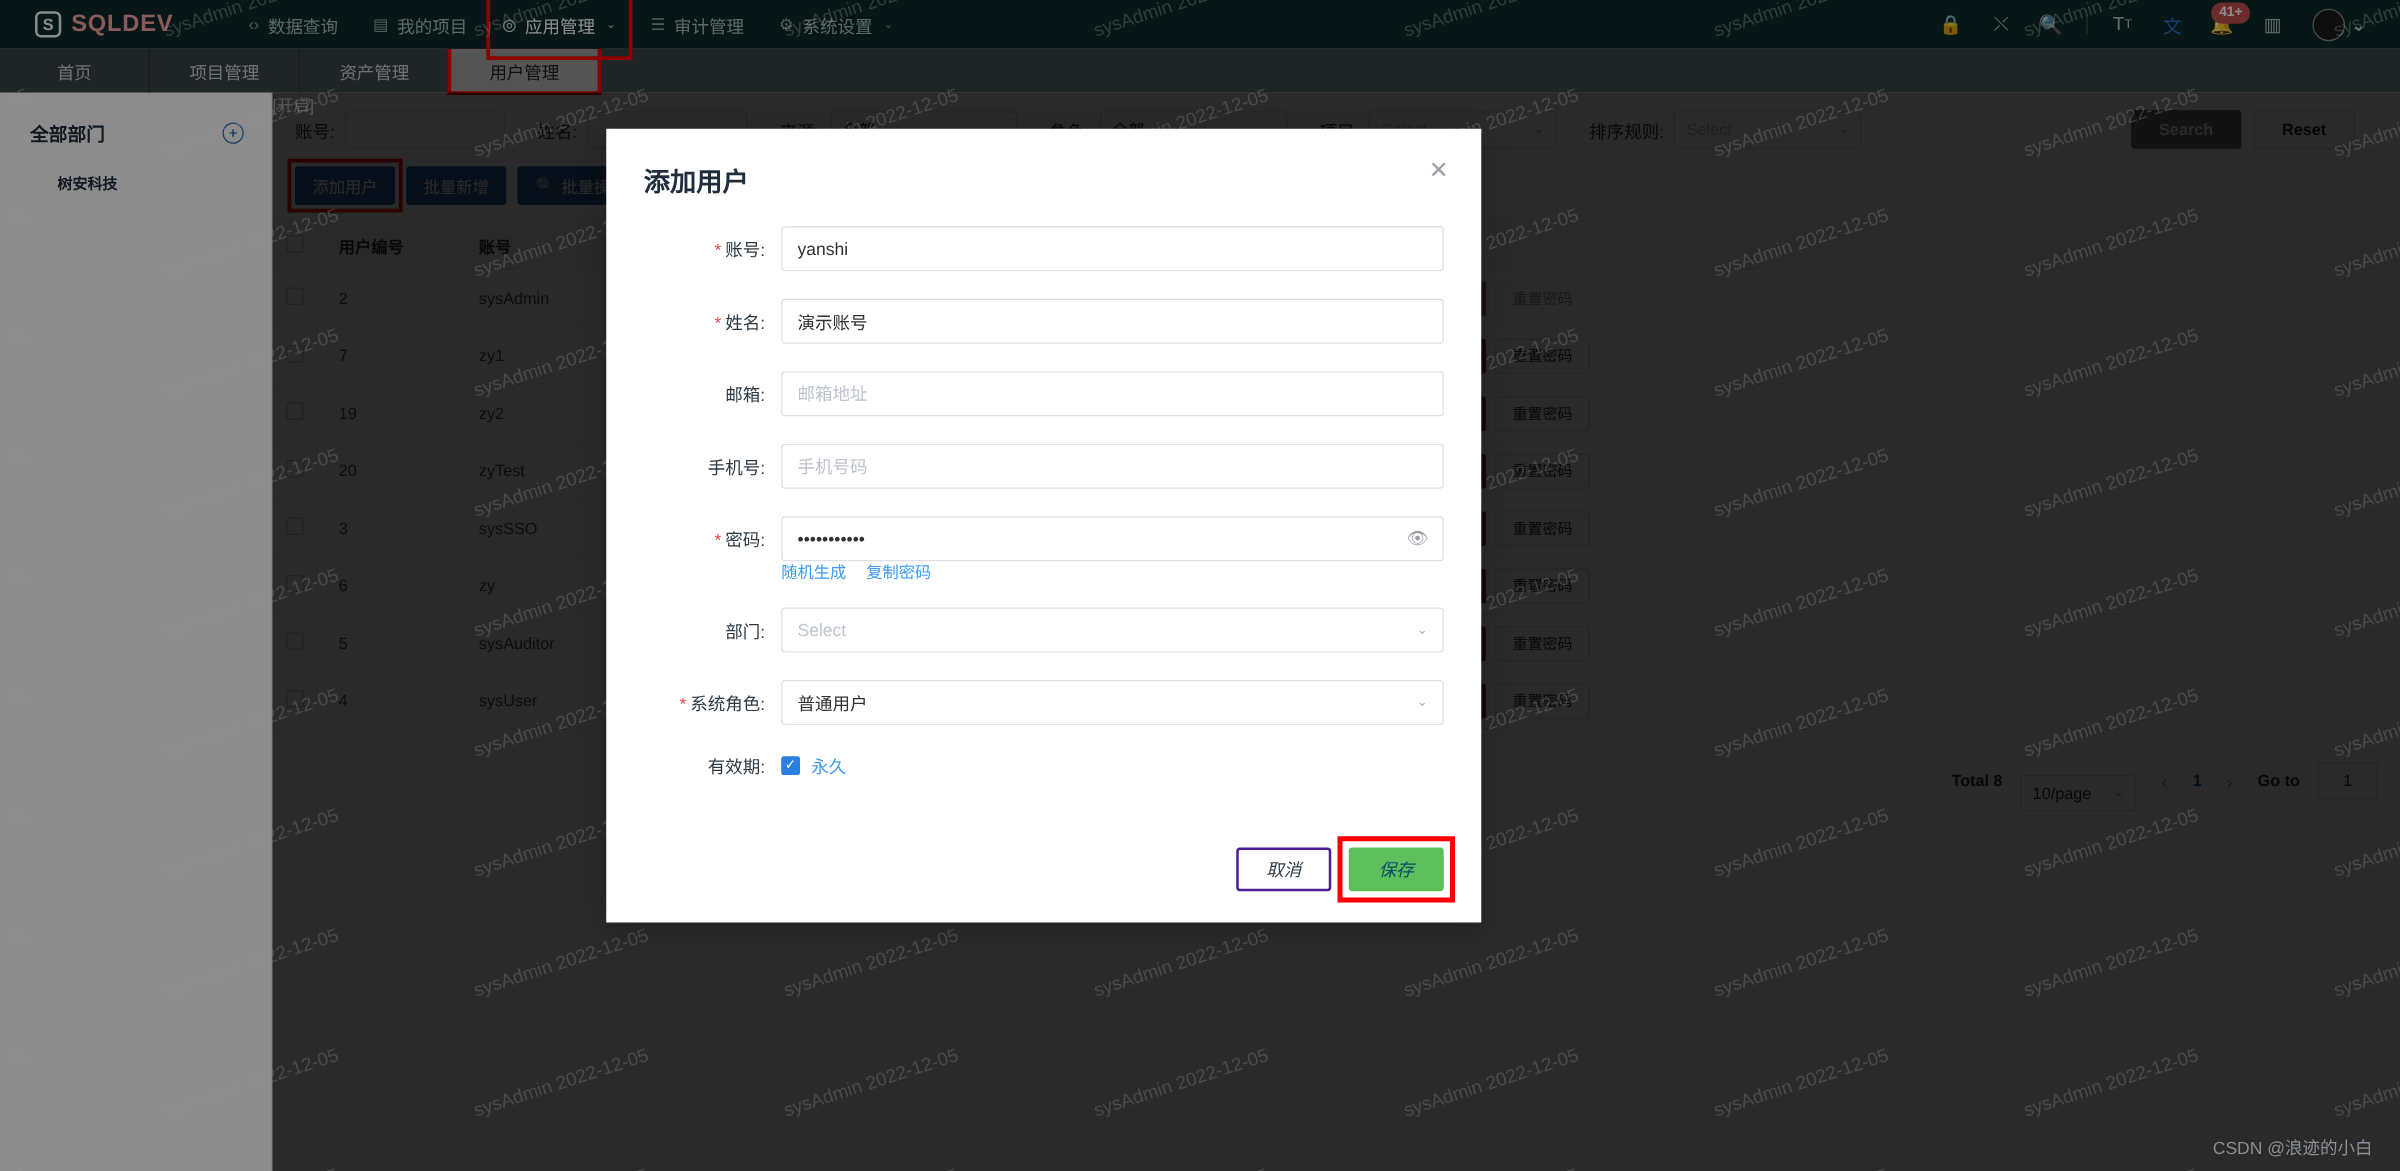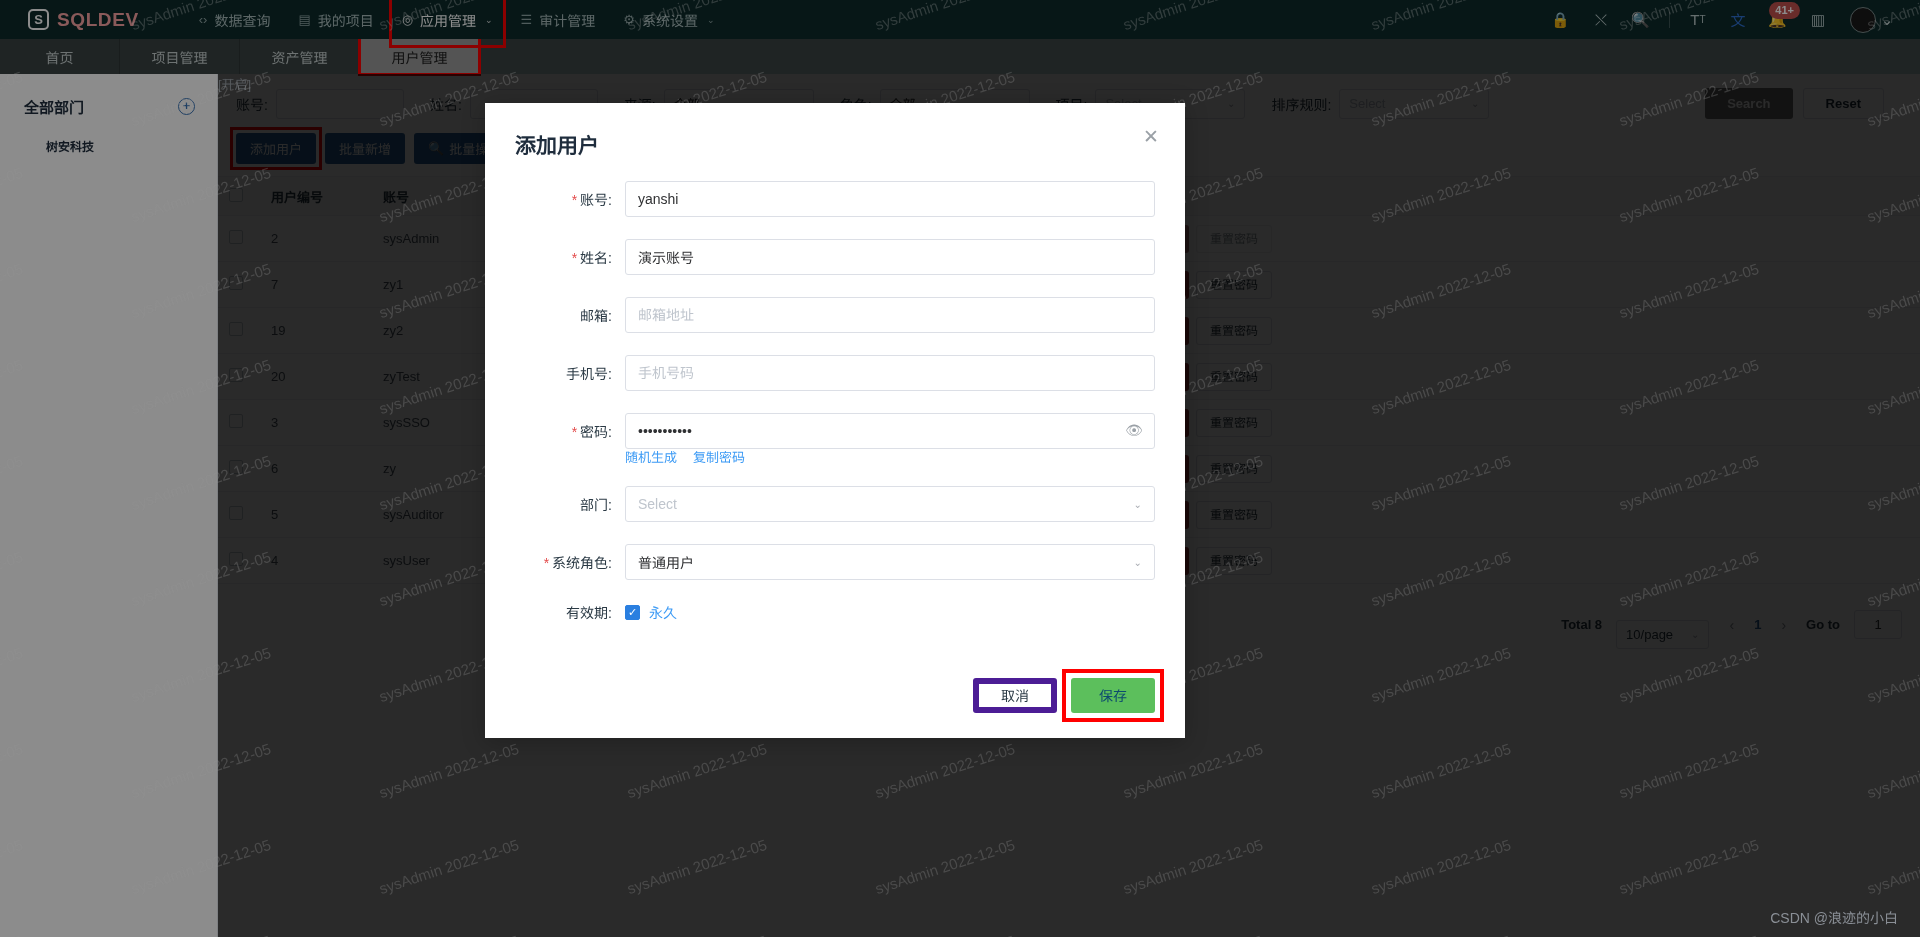--- a/index.html
+++ b/index.html
@@ -194,21 +194,21 @@
   .radio-lab.sel { color: #2a7fe0; }
   .links { margin: -12px 0 20px 110px; display: flex; gap: 16px; }
   .links a { font-size: 13px; color: #3d9bf5; text-decoration: none; cursor: pointer; }
   .chk { width: 15px; height: 15px; border-radius: 2px; background: #2a7fe0; border: 1px solid #2a7fe0; display: inline-flex; align-items: center; justify-content: center; cursor: pointer; }
   .chk::after { content: "✓"; color: #fff; font-size: 11px; line-height: 1; }
   .chk-lab { font-size: 14px; color: #3d9bf5; margin-left: 9px; cursor: pointer; }
   .modal-foot {
     position: absolute; left: 0; right: 0; bottom: 0; height: 86px;
     display: flex; align-items: center; justify-content: flex-end; gap: 14px; padding: 0 30px;
   }
-  .mbtn { height: 35px; padding: 0 22px; border-radius: 3px; font-size: 14px; cursor: pointer; border: 6px solid #4c1d95; background: #fff; color: #2b3a45; }
+  .mbtn { height: 35px; padding: 0 22px; border-radius: 3px; font-size: 14px; cursor: pointer; border: 2px solid #4c1d95; background: #fff; color: #2b3a45; font-style: italic; }
   .mbtn-save { background: #5cbf5c; border-color: #5cbf5c; color: #0c4a6e; position: relative; }
   .save-wrap { position: relative; display: inline-block; }
   .save-wrap::after { content: ""; position: absolute; left: -9px; right: -9px; top: -9px; bottom: -9px; border: 4px solid #f00; pointer-events: none; }
 
   
   .wm { position: absolute; inset: 0; z-index: 25; pointer-events: none; overflow: hidden; }
   .wm span {
     position: absolute; font-size: 15px; color: rgba(150,150,150,.30);
     transform: rotate(-18deg); white-space: nowrap; font-family: "Liberation Sans", sans-serif;
   }

